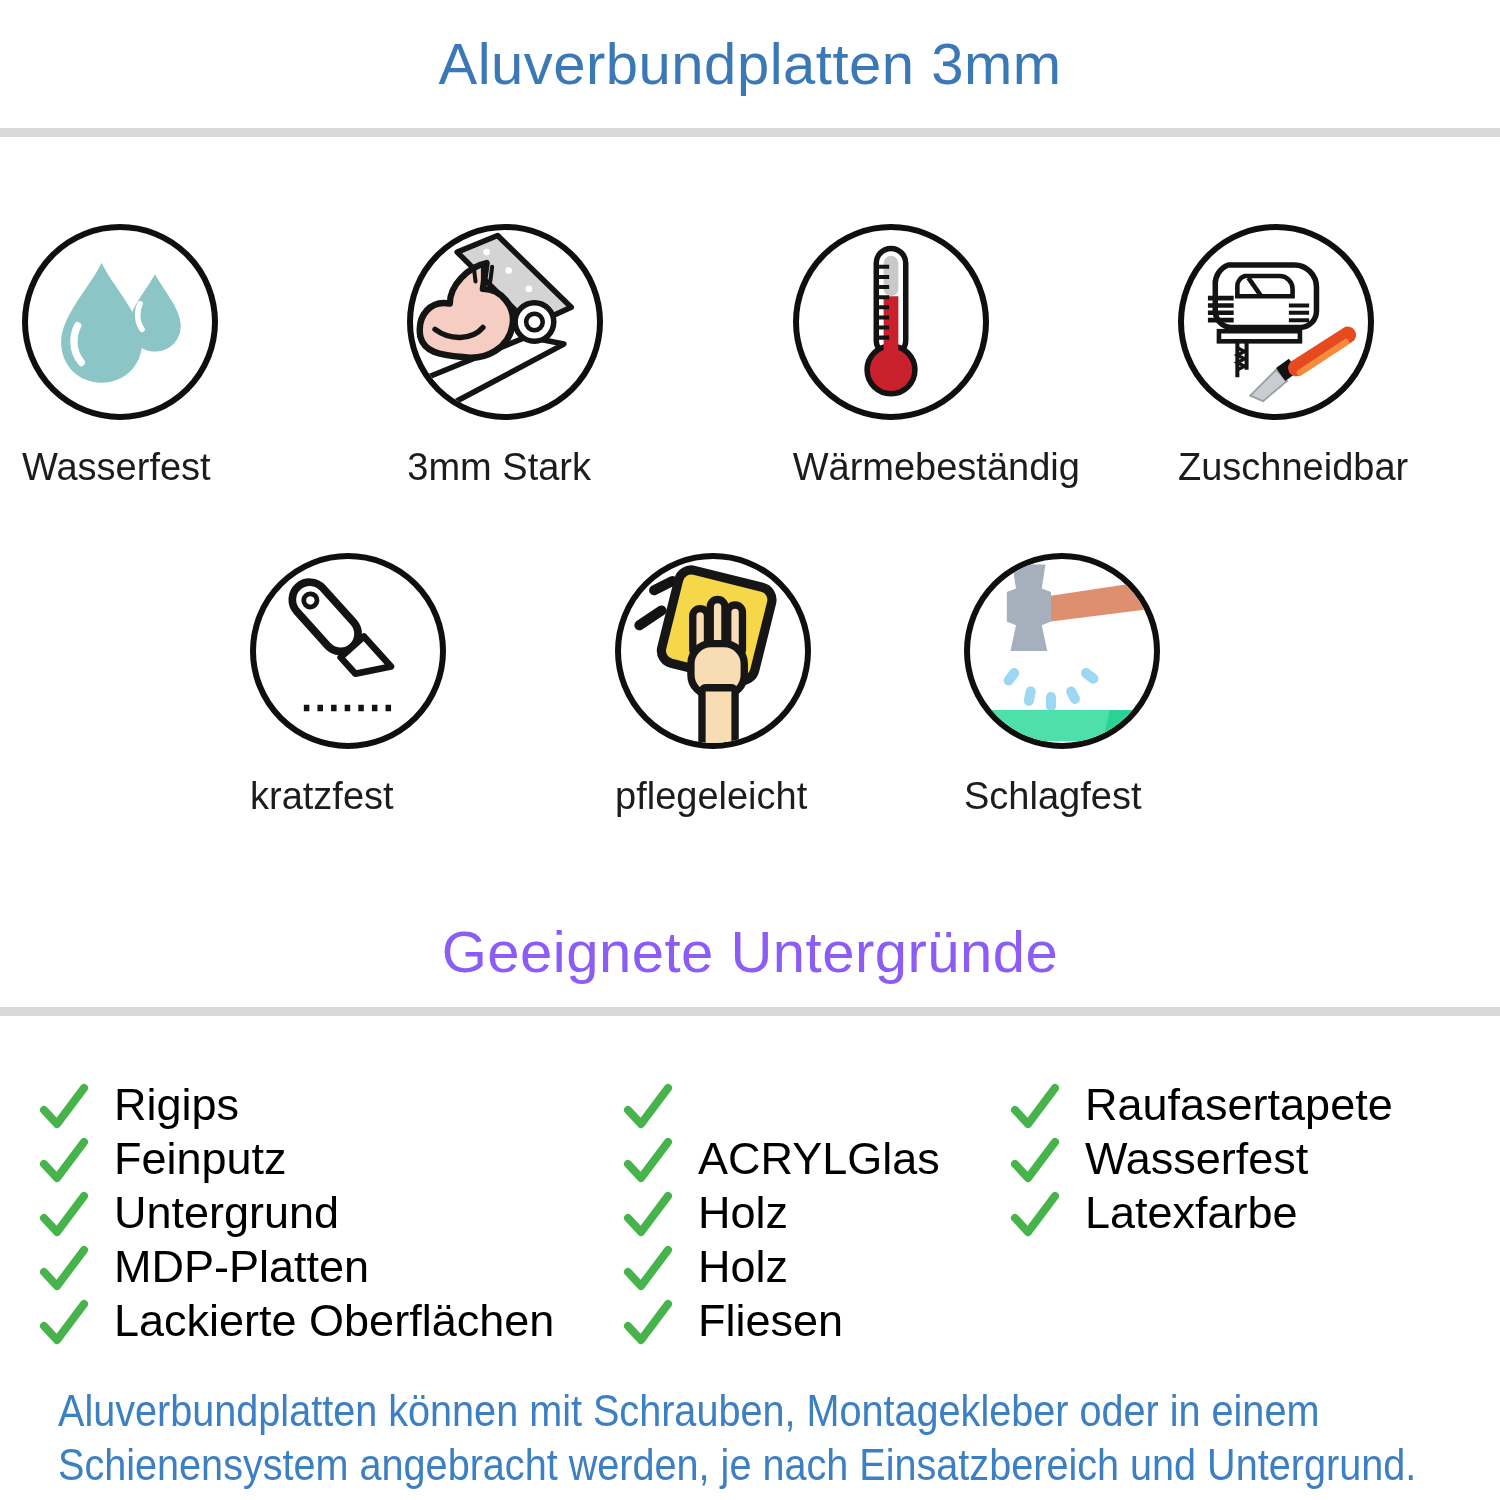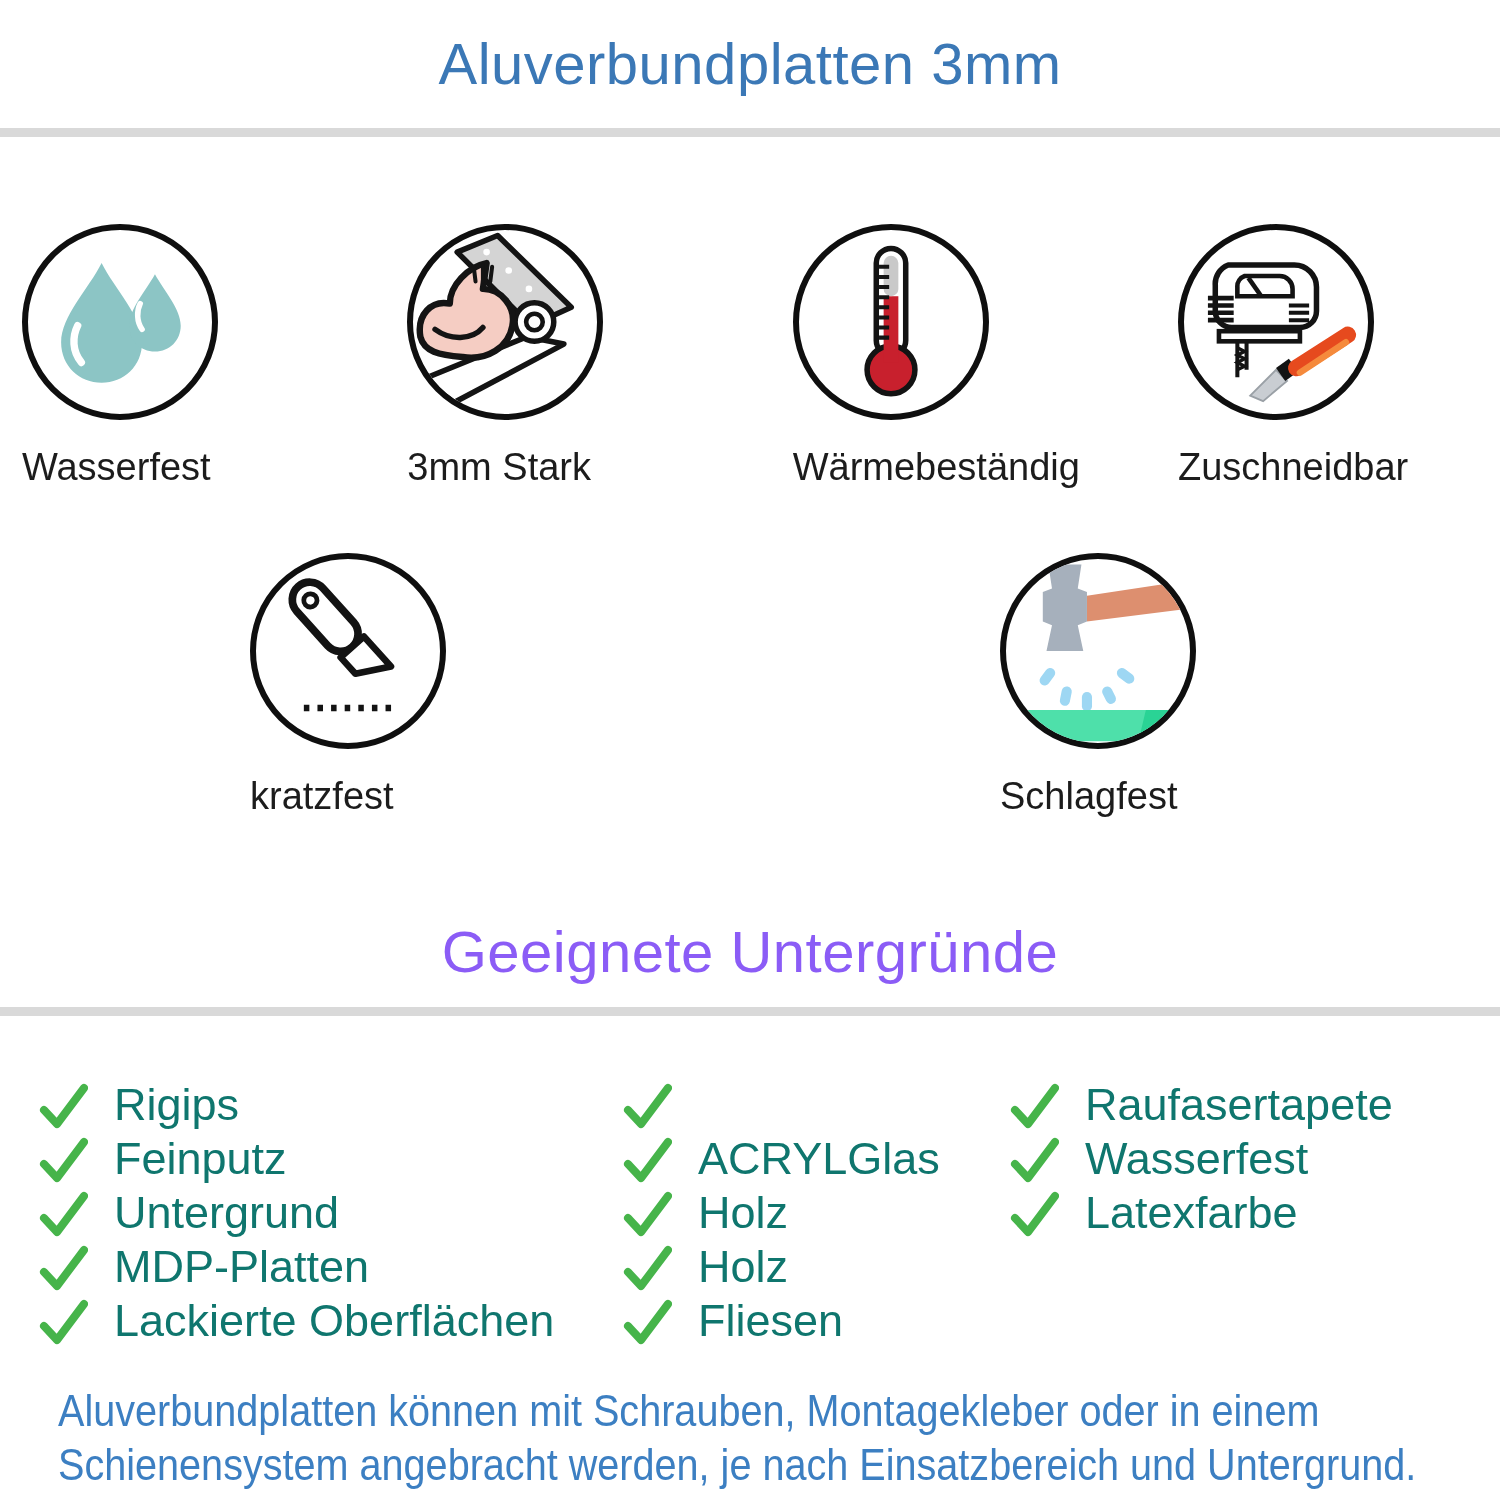--- a/index.html
+++ b/index.html
@@ -10,34 +10,34 @@
   .divider{position:absolute;left:0;width:1500px;height:9px;background:#d9d9d9;}
   #divider1{top:128px;}
   #divider2{top:1007px;}
 
   .feat-row1{position:absolute;top:224px;left:0;width:1500px;display:flex;
              justify-content:space-between;padding:0 22px;box-sizing:border-box;}
   .feat{display:flex;flex-direction:column;align-items:flex-start;width:300px;}
   .feat.abs{position:absolute;top:553px;}
   #feat-kratzfest{left:250px;}
   #feat-pflegeleicht{left:615px;}
-  #feat-schlagfest{left:1000px;}
+  #feat-schlagfest{left:964px;}
   .circle{width:184px;height:184px;border:6px solid #0f0f0f;border-radius:50%;
           overflow:hidden;background:#fff;flex:none;}
   .circle svg{display:block;width:184px;height:184px;}
   .feat-label{margin-top:26px;font-size:38px;color:#1c1c1c;white-space:nowrap;}
 
   .section-title{position:absolute;top:918px;left:0;width:1500px;text-align:center;
                  font-size:58px;letter-spacing:0.5px;color:#8b5cf6;}
 
   .col{position:absolute;top:1078px;display:flex;flex-direction:column;}
   #col1{left:38px;} #col2{left:622px;} #col3{left:1009px;}
   .check-row{display:flex;align-items:center;height:54px;}
   .check-row svg{width:50px;height:50px;margin-right:26px;flex:none;}
-  .check-row span{font-size:45px;color:#0f766e;white-space:nowrap;}
+  .check-row span{font-size:45px;color:#000000;white-space:nowrap;}
 
   .footer{position:absolute;left:58px;top:1384px;font-size:45px;line-height:54px;
           color:#3c7fc2;transform:scaleX(0.88);transform-origin:left top;white-space:nowrap;}
 </style>
 </head>
 <body>
 
 <div class="canvas">
 
   <div class="main-title">Aluverbundplatten 3mm</div>
@@ -116,20 +116,38 @@
           <rect x="36" y="6" width="19" height="44" rx="9.5" fill="#ffffff" stroke="#131313" stroke-width="4.2"></rect>
           <circle cx="45.5" cy="16" r="3.6" fill="#ffffff" stroke="#131313" stroke-width="2.6"></circle>
           <polygon points="37,50 54,50 54,72 37,62" fill="#ffffff" stroke="#131313" stroke-width="3.6" stroke-linejoin="round"></polygon>
         </g>
         <line x1="26" y1="81" x2="76" y2="81" stroke="#131313" stroke-width="3.6" stroke-dasharray="3 4.4"></line>
       </svg>
     </div>
     <div class="feat-label">kratzfest</div>
   </div>
 
+  <div class="feat abs" id="feat-pflegeleicht">
+    <div class="circle">
+      <svg viewBox="0 0 100 100">
+        <path d="M10,36 L22,28 M18,17 L28,12" stroke="#131313" stroke-width="5.5" stroke-linecap="round"></path>
+        <g transform="rotate(14 52 36)">
+          <rect x="26" y="10" width="52" height="52" rx="7" fill="#f7d74a" stroke="#161616" stroke-width="5"></rect>
+        </g>
+        <g fill="#f8dcb4" stroke="#161616" stroke-width="4" stroke-linejoin="round">
+          <rect x="39" y="27" width="8" height="26" rx="4"></rect>
+          <rect x="48.5" y="22" width="8" height="31" rx="4"></rect>
+          <rect x="58" y="25" width="8" height="28" rx="4"></rect>
+          <rect x="38" y="46" width="29" height="28" rx="11"></rect>
+          <rect x="44" y="70" width="18" height="32" rx="2"></rect>
+        </g>
+      </svg>
+    </div>
+    <div class="feat-label">pflegeleicht</div>
+  </div>
 
   <div class="feat abs" id="feat-schlagfest">
     <div class="circle">
       <svg viewBox="0 0 100 100">
         <polygon points="44,20 97,12 99,27 44,34" fill="#dd8f6f"></polygon>
         <path d="M23,3 H41 L39,16 L44,18 V34 L39,36 L42,50 H22 L25,36 L20,34 V18 L25,16 Z" fill="#a6b0bc"></path>
         <g stroke="#9ed7f3" stroke-width="5.5" stroke-linecap="round">
           <line x1="24" y1="62" x2="21" y2="66"></line>
           <line x1="33" y1="72" x2="32" y2="77"></line>
           <line x1="44" y1="75" x2="44" y2="80"></line>

